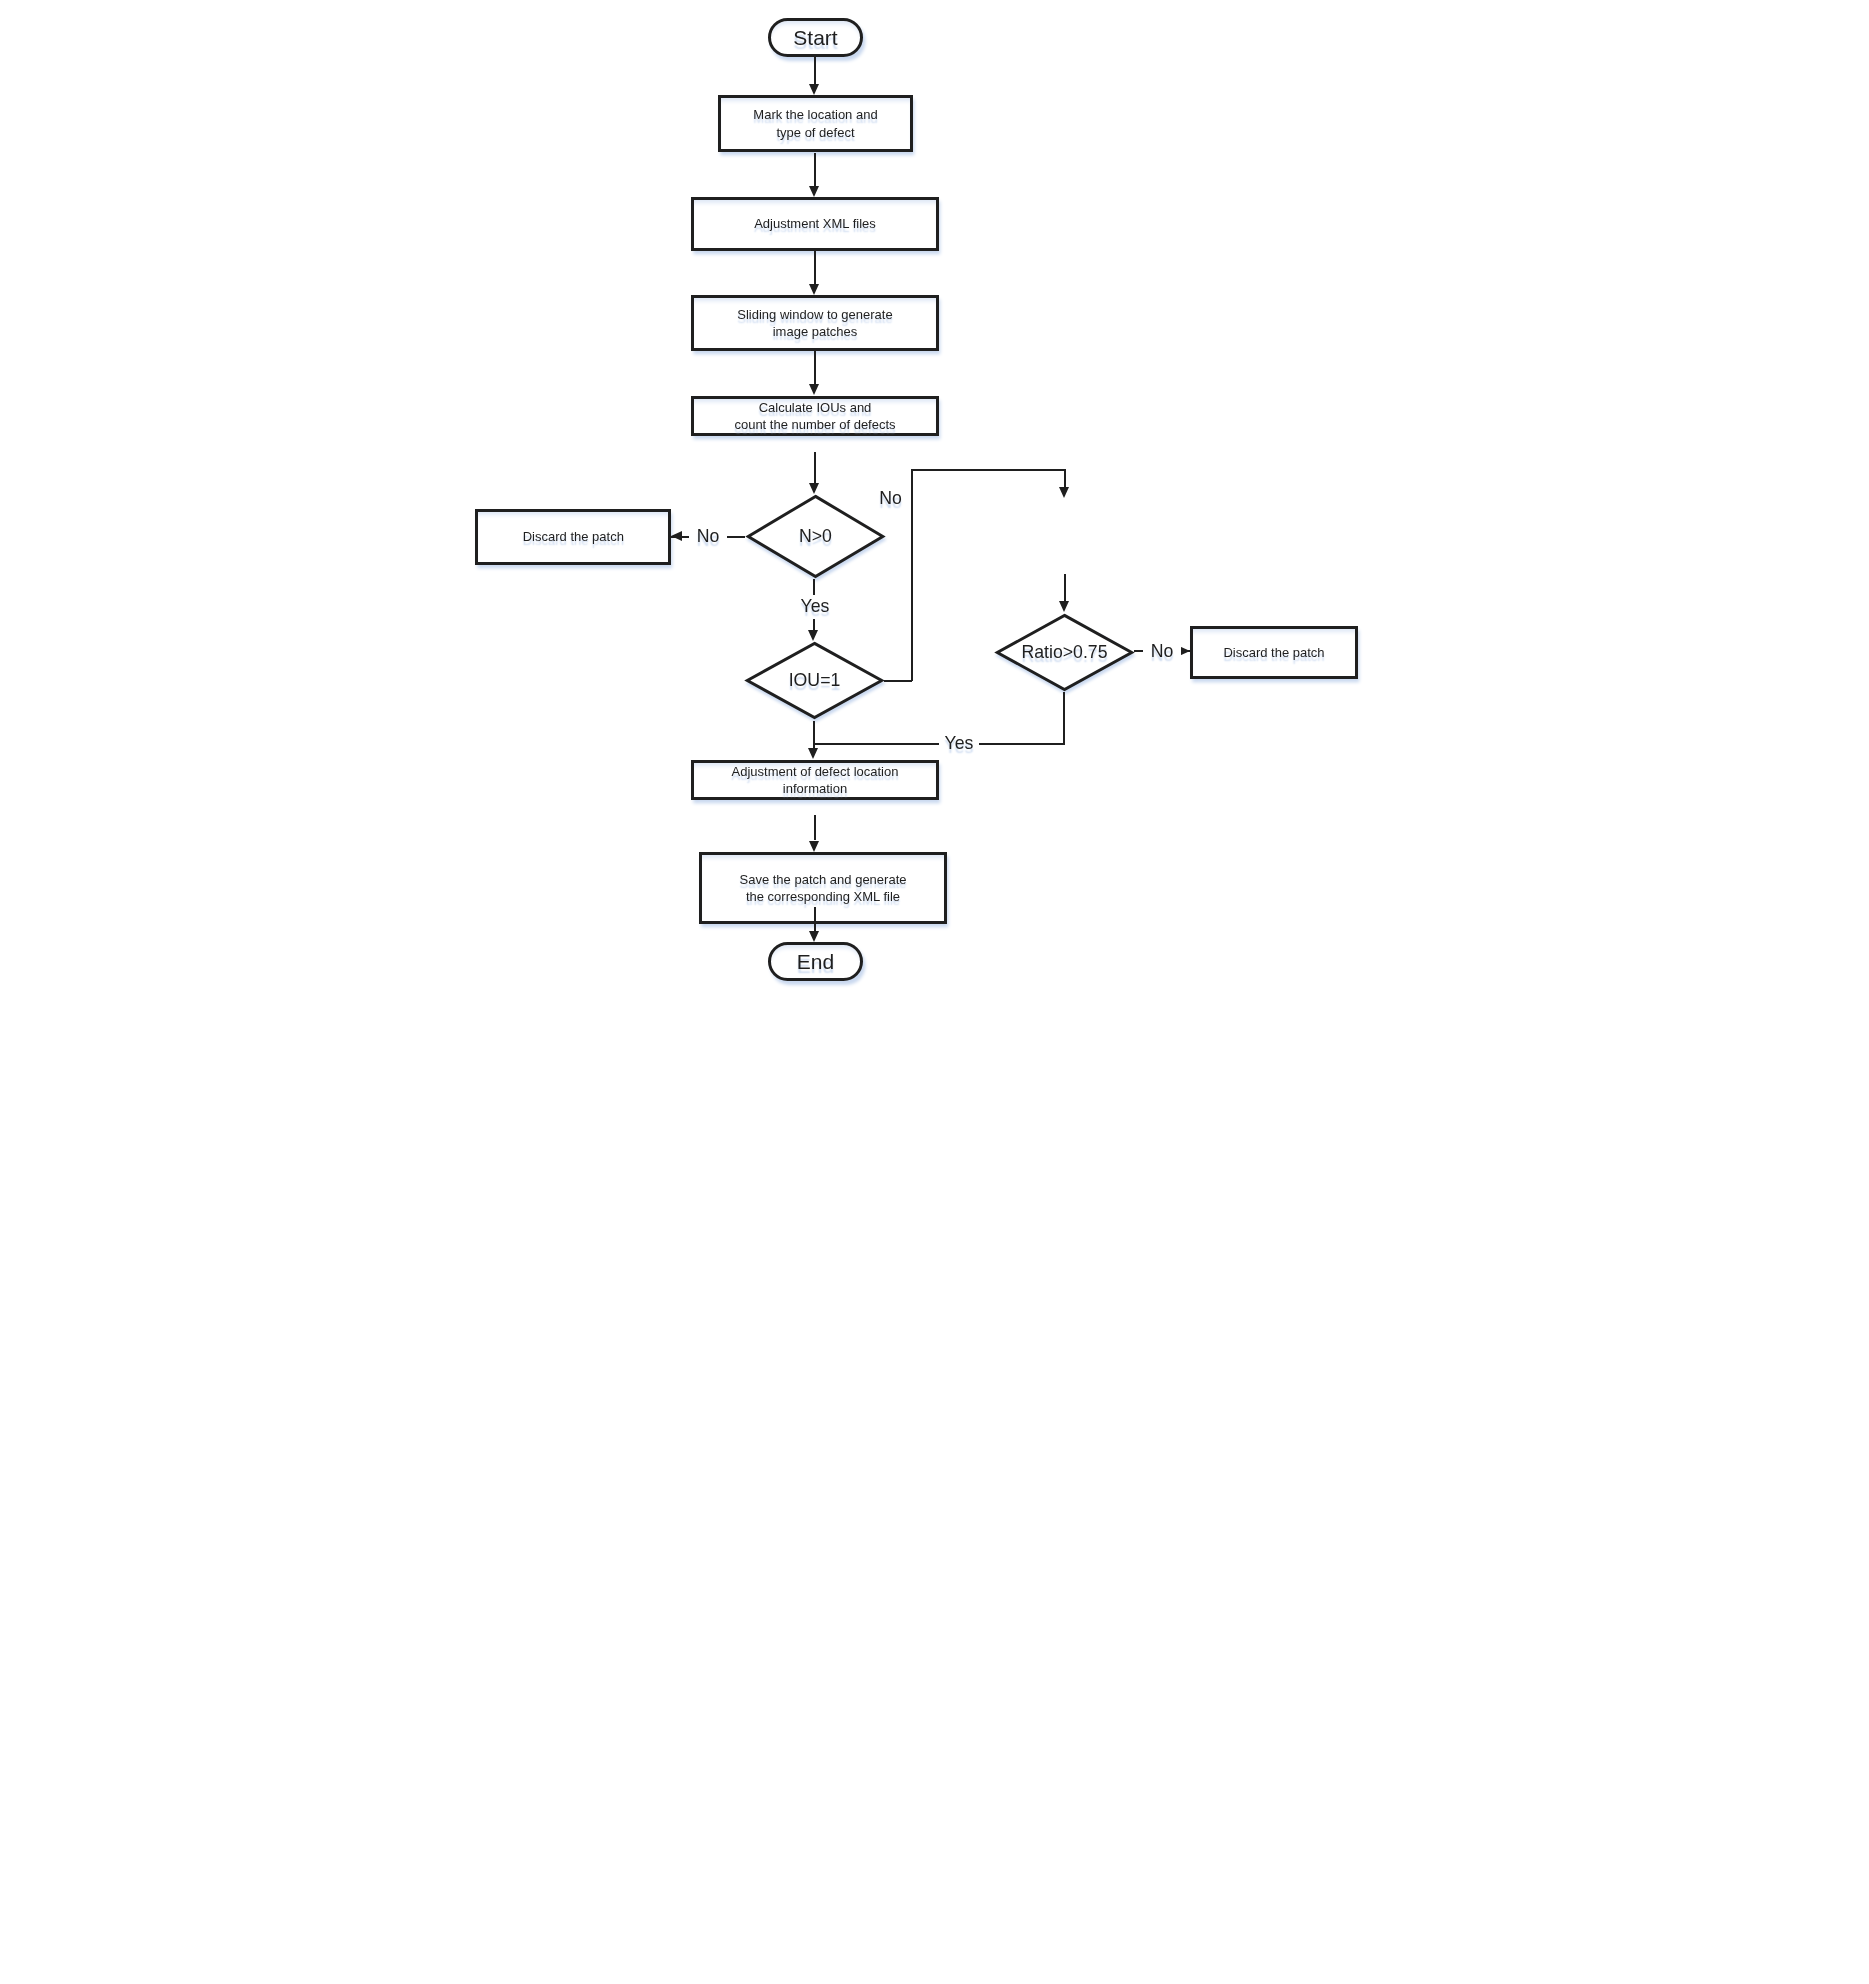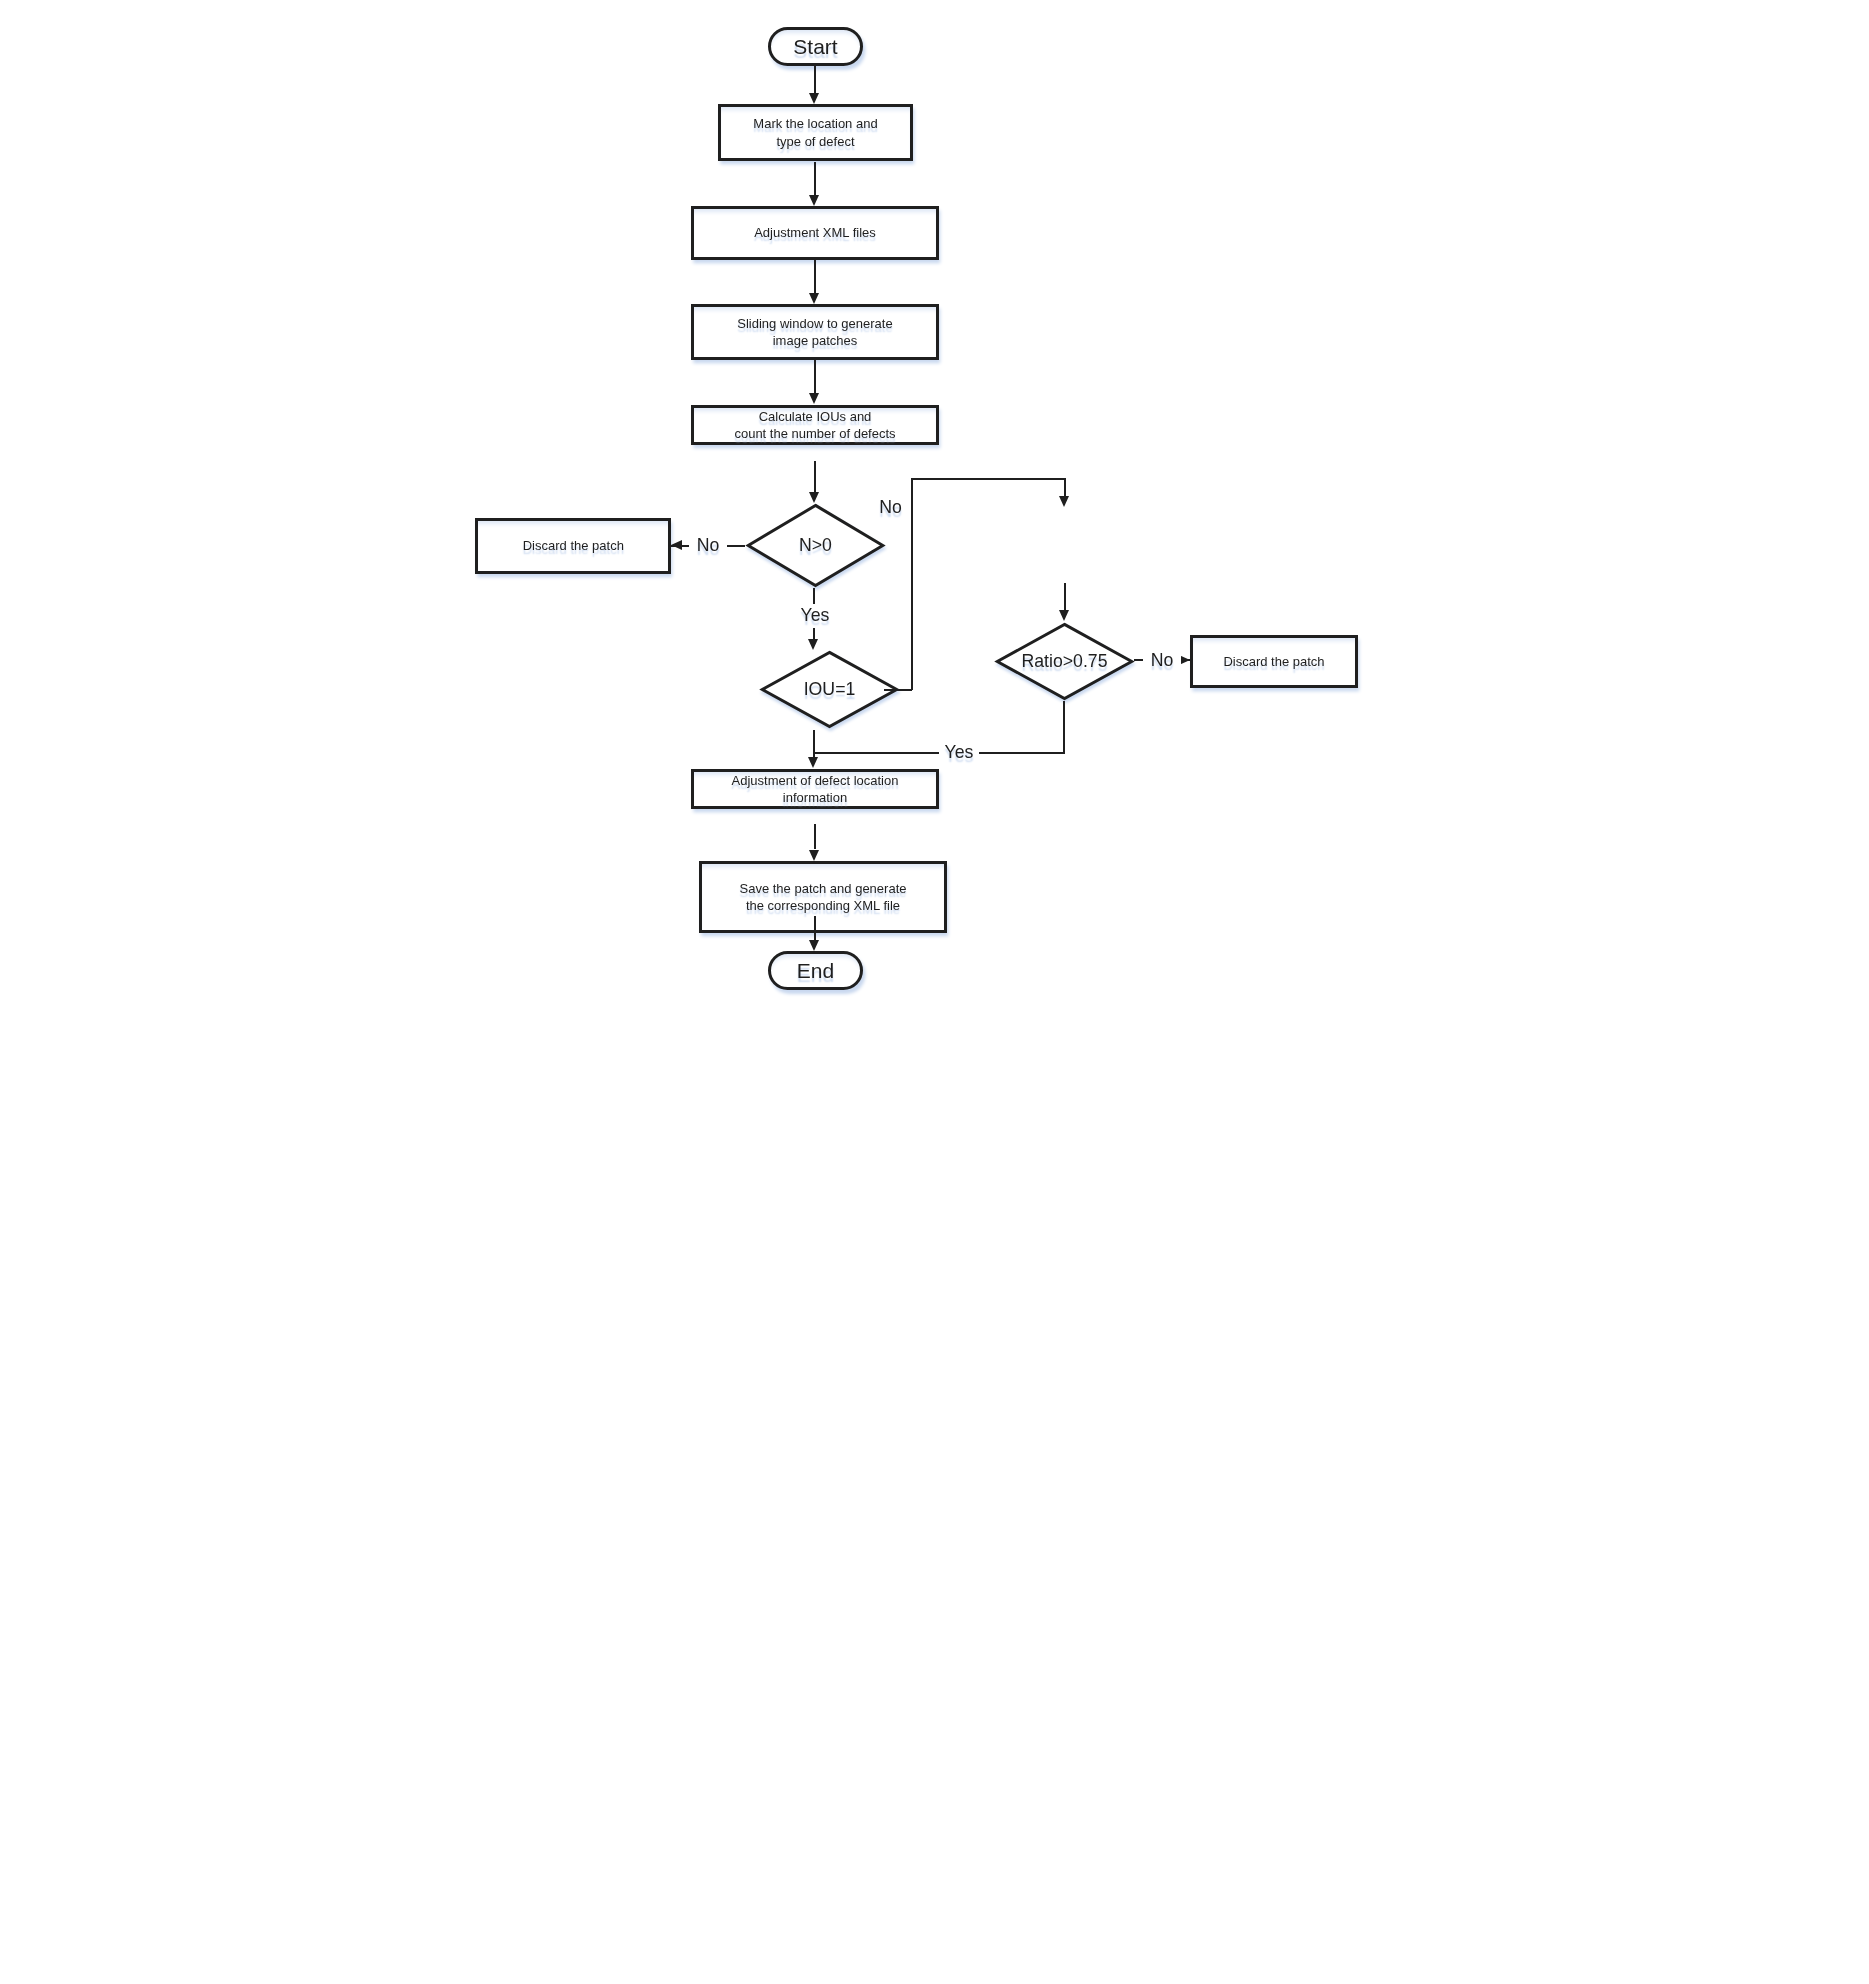--- a/index.html
+++ b/index.html
@@ -11,21 +11,21 @@
   }
   *{box-sizing:border-box;margin:0;padding:0;}
   body{
     background:var(--background);
     font-family:"Liberation Sans","DejaVu Sans",sans-serif;
     color:var(--stroke);
   }
   .canvas{
     position:relative;
     width:935px;height:993px;
-    margin:17px auto;
+    margin:8px auto;
     background:var(--background);
     overflow:hidden;
   }
   
   .node{
     position:absolute;
     background:var(--fill);
     border:3px solid var(--stroke);
     display:flex;align-items:center;justify-content:center;
     text-align:center;
@@ -102,21 +102,21 @@
     <svg viewBox="0 0 238 144">
       <polygon points="119,4 233,72 119,140 5,72"></polygon>
     </svg>
     <span class="lbl">N&gt;0</span>
   </div>
 
   <div class="node" style="left:8.3px;top:501px;width:196px;height:56px">
     <span class="lbl">Discard the patch</span>
   </div>
 
-  <div class="diamond" style="left:292px;top:633px;width:141px;height:79px">
+  <div class="diamond" style="left:277px;top:633px;width:141px;height:79px">
     <svg viewBox="0 0 238 134">
       <polygon points="119,4 233,67 119,130 5,67"></polygon>
     </svg>
     <span class="lbl">IOU=1</span>
   </div>
 
 
   <div class="diamond" style="left:527px;top:605px;width:141px;height:79px">
     <svg viewBox="0 0 238 134">
       <polygon points="119,4 233,67 119,130 5,67"></polygon>

